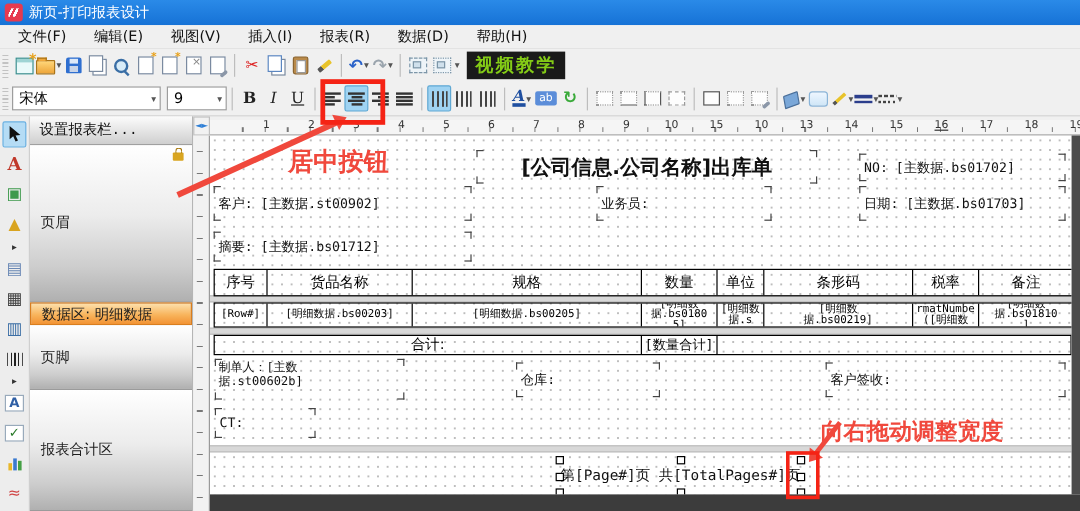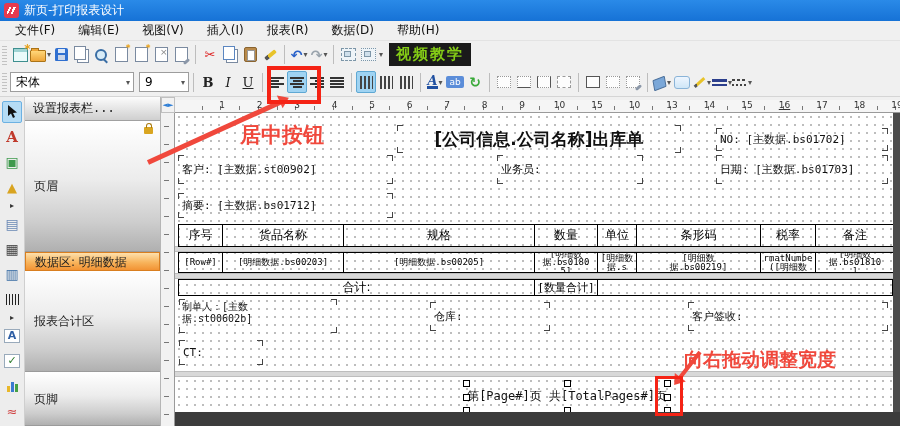--- a/index.html
+++ b/index.html
@@ -363,25 +363,25 @@
         <span>设置报表栏...</span>
       </div>
     <div id="bands">
         <div class="band" style="height: 131px;">
           <span class="band-label">页眉</span>
           <span id="lock"></span>
         </div>
         <div class="band selected" style="height: 19px;">
           <span class="band-label">数据区: 明细数据</span>
         </div>
+        <div class="band" style="height: 54px;">
+          <span class="band-label">页脚</span>
+        </div>
         <div class="band" style="height: 101px;">
           <span class="band-label">报表合计区</span>
-        </div>
-        <div class="band" style="height: 54px;">
-          <span class="band-label">页脚</span>
         </div>
       </div>
   </div>
 
   <div id="ruler-corner">
       <span>◄►</span>
     </div>
   <div id="hruler">
       <span class="marks"></span>
       <span class="rnum" style="left: 38px;">1</span>

